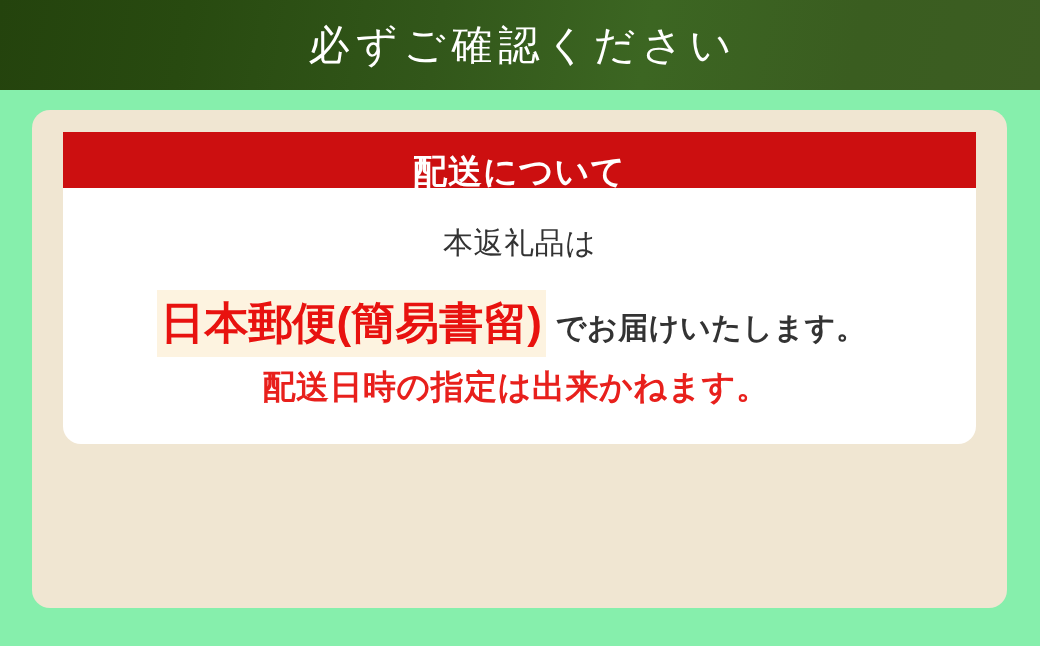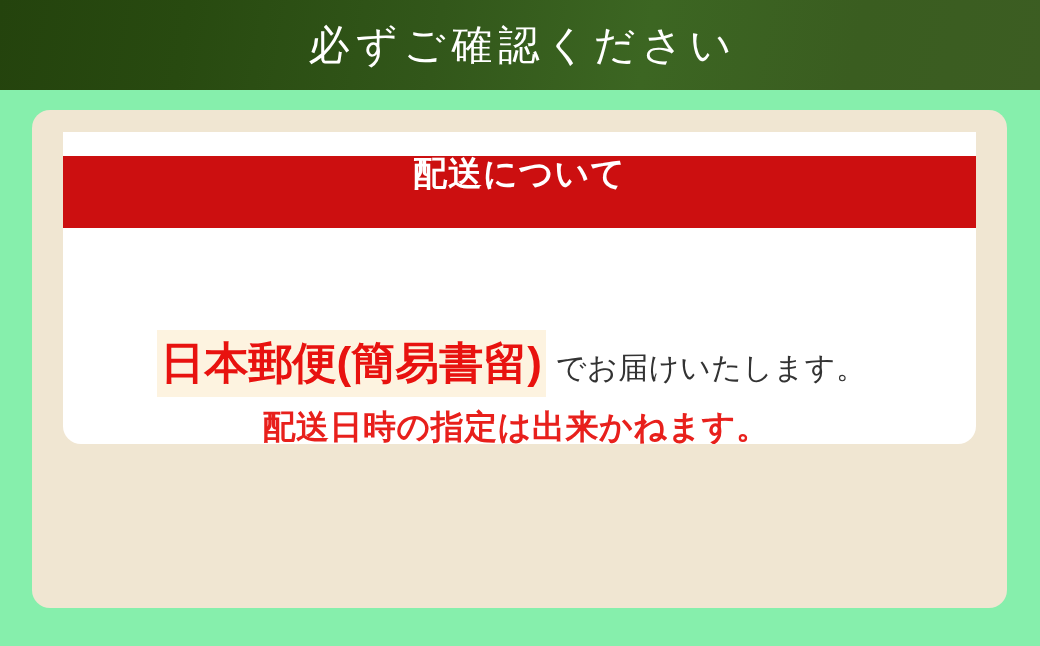--- a/index.html
+++ b/index.html
@@ -69,26 +69,25 @@
     top: 132px;
     width: 913px;
     height: 312px;
     background: #ffffff;
     border-radius: 0 0 18px 18px;
     overflow: hidden;
   }
 
   .card-heading-bar {
     width: 100%;
-    height: 72px;
+    height: 56px;
     background: #cc0f10;
     display: flex;
-    align-items: flex-start;
+    align-items: flex-end;
     justify-content: center;
-    margin-top: 24px;
   }
   .card-heading-text {
     color: #ffffff;
     font-size: 34px;
     font-weight: 700;
     letter-spacing: 1px;
     line-height: 1;
     white-space: nowrap;
   }
 
@@ -125,21 +124,21 @@
     color: #e8120f;
     font-size: 44px;
     font-weight: 700;
     line-height: 1;
     padding: 11px 4px 12px 4px;
     letter-spacing: 0px;
   }
   .carrier-tail {
     color: #333333;
     font-size: 30px;
-    font-weight: 400;
+    font-weight: 700;
     line-height: 1;
     padding-left: 10px;
     letter-spacing: 0.5px;
   }
 
   .line-notice {
     position: absolute;
     left: 0;
     right: 7px;
     top: 182px;
@@ -180,20 +179,21 @@
   <div class="beige-panel"></div>
 
   <div class="white-card">
 
     <div class="card-heading-bar">
       <div class="card-heading-text">配送について</div>
     </div>
 
     <div class="card-body">
 
+      <div class="line-intro">本返礼品は</div>
 
       <div class="line-carrier">
         <span class="carrier-highlight">日本郵便(簡易書留)</span>
         <span class="carrier-tail">でお届けいたします。</span>
       </div>
 
       <div class="line-notice">配送日時の指定は出来かねます。</div>
 
     </div>
   </div>

